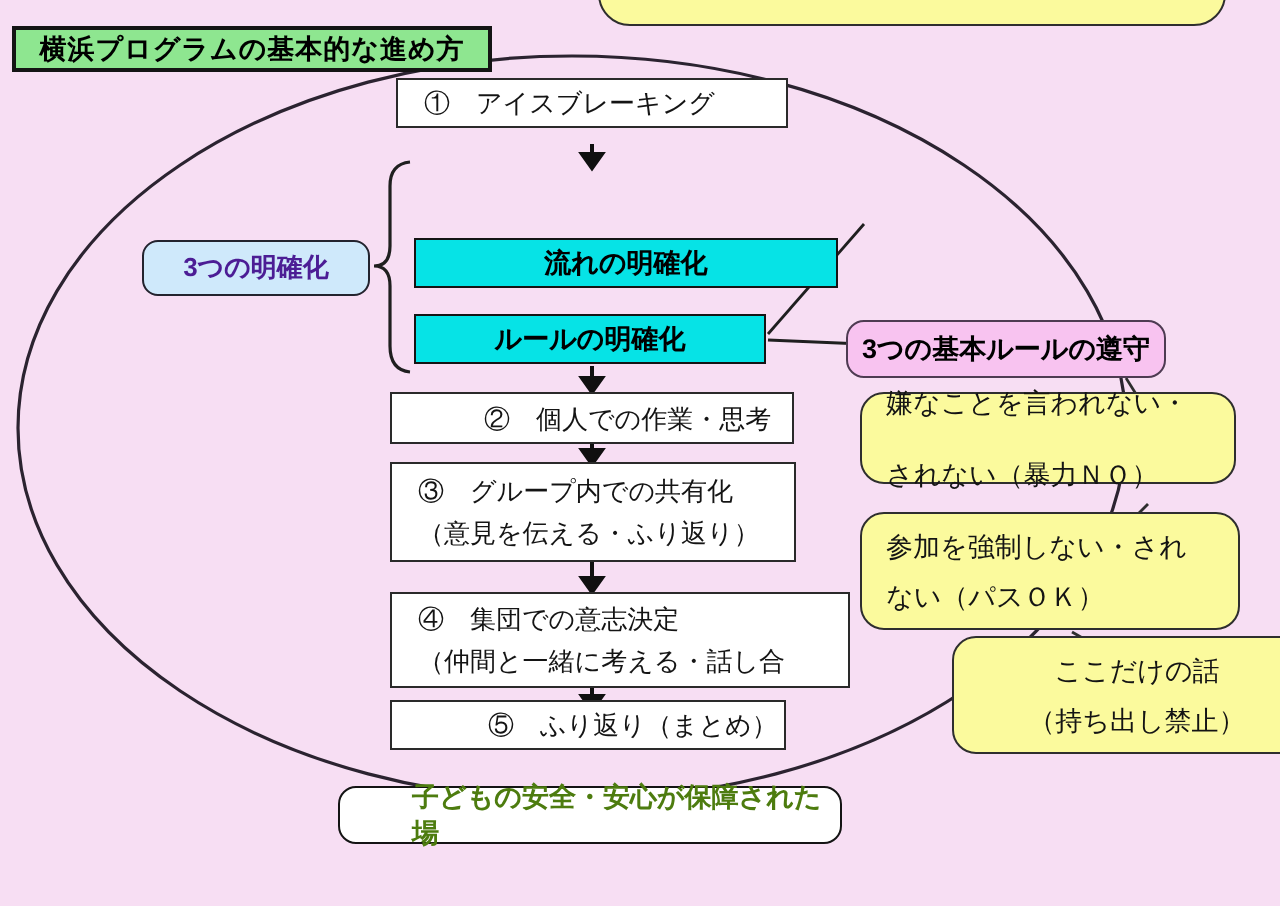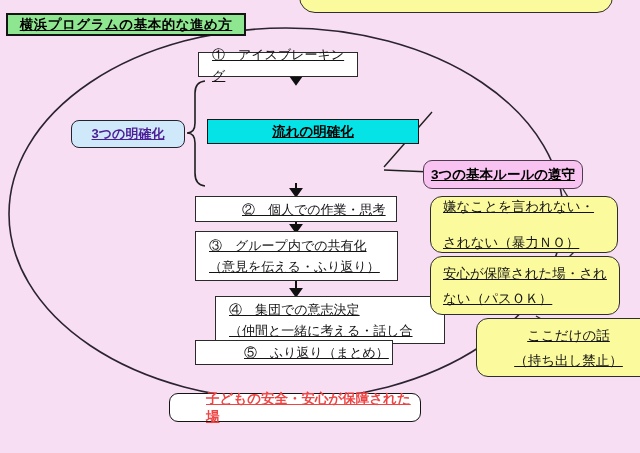--- a/index.html
+++ b/index.html
@@ -3,21 +3,21 @@
 <meta charset="utf-8">
 <style>
   html,body{margin:0;padding:0;}
   #canvas{
     position:relative;
     width:640px;height:453px;
     background:#f7def3;
     overflow:hidden;
     font-family:"Liberation Sans","DejaVu Sans",sans-serif;
   }
-  .abs{position:absolute;box-sizing:border-box;text-decoration:underline;}
+  .abs{position:absolute;box-sizing:border-box;}
   svg.layer{position:absolute;left:0;top:0;pointer-events:none;}
 
   
   .stepbox{
     background:#ffffff;
     border:1.4px solid #2a2a2a;
     font-family:"Liberation Serif","DejaVu Serif",serif;
     font-size:13px;color:#141414;
     display:flex;flex-direction:column;justify-content:center;
     padding-left:13px;line-height:21px;
@@ -56,21 +56,21 @@
     background:#8ee690;
     border:2px solid #141414;
     font-weight:bold;font-size:13.5px;color:#000;
     display:flex;align-items:center;justify-content:center;
     letter-spacing:0.5px;
   }
   .foundbox{
     background:#ffffff;
     border:1.8px solid #141414;
     border-radius:9px;
-    font-weight:bold;font-size:13.5px;color:#ef4444;
+    font-weight:bold;font-size:13.5px;color:#4d7c0f;
     display:flex;align-items:center;justify-content:center;padding-left:36px;
   }
   .topyellow{
     background:#fbfa9d;
     border:1.6px solid #2e2e2e;
     border-radius:0 0 16px 16px;
   }
   #logo{
     position:absolute;left:528px;top:412px;width:108px;height:38px;
     color:#7c6477;text-align:right;
@@ -118,66 +118,69 @@
       <line x1="563" y1="189" x2="568" y2="197"></line>
       <line x1="574" y1="252" x2="568" y2="258"></line>
       <line x1="536" y1="316" x2="543" y2="320"></line>
     </g>
   </svg>
 
   <div class="abs titlebox" style="left:6px;top:13px;width:240px;height:23px;">
     <span>横浜プログラムの基本的な進め方</span>
   </div>
 
-  <div class="abs stepbox" style="left:198px;top:52px;width:160px;height:25px;">
+  <div class="abs stepbox" style="left:198px;top:39px;width:196px;height:25px;">
     <span>①　アイスブレーキング</span>
   </div>
 
   <div class="abs cyanbox" style="left:207px;top:119px;width:212px;height:25px;">
     <span>流れの明確化</span>
+  </div>
+  <div class="abs cyanbox" style="left:207px;top:157px;width:176px;height:25px;">
+    <span>ルールの明確化</span>
   </div>
 
   <div class="abs labelbox" style="left:71px;top:120px;width:114px;height:28px;">
     <span>3つの明確化</span>
   </div>
 
   <div class="abs stepbox" style="left:195px;top:196px;width:202px;height:26px;padding-left:46px;">
     <span>②　個人での作業・思考</span>
   </div>
 
   <div class="abs stepbox" style="left:195px;top:231px;width:203px;height:50px;">
     <span>③　グループ内での共有化</span>
     <span>（意見を伝える・ふり返り）</span>
   </div>
 
-  <div class="abs stepbox" style="left:195px;top:296px;width:230px;height:48px;overflow:hidden;margin-left:20px;">
+  <div class="abs stepbox" style="left:195px;top:296px;width:230px;height:48px;overflow:hidden;">
     <span>④　集団での意志決定</span>
     <span>（仲間と一緒に考える・話し合</span>
   </div>
 
-  <div class="abs stepbox" style="left:195px;top:340px;width:198px;height:25px;padding-left:48px;">
+  <div class="abs stepbox" style="left:195px;top:350px;width:198px;height:25px;padding-left:48px;">
     <span>⑤　ふり返り（まとめ）</span>
   </div>
 
   <div class="abs foundbox" style="left:169px;top:393px;width:252px;height:29px;">
     <span>子どもの安全・安心が保障された場</span>
   </div>
 
 
   <div class="abs pinkbox" style="left:423px;top:160px;width:160px;height:29px;">
     <span>3つの基本ルールの遵守</span>
   </div>
 
-  <div class="abs yellowbox" style="left:430px;top:196px;width:188px;height:57px;gap:11px;">
+  <div class="abs yellowbox" style="left:430px;top:196px;width:188px;height:46px;gap:11px;">
     <span>嫌なことを言われない・</span>
     <span>されない（暴力ＮＯ）</span>
   </div>
 
   <div class="abs yellowbox" style="left:430px;top:256px;width:190px;height:59px;">
-    <span>安心が保障された場・され</span>
+    <span>参加を強制しない・され</span>
     <span>ない（パスＯＫ）</span>
   </div>
 
   <div class="abs yellowbox centered" style="left:432px;top:318px;width:185px;height:59px;margin-left:44px;">
     <span>ここだけの話</span>
     <span>（持ち出し禁止）</span>
   </div>
 
 
 </div>

